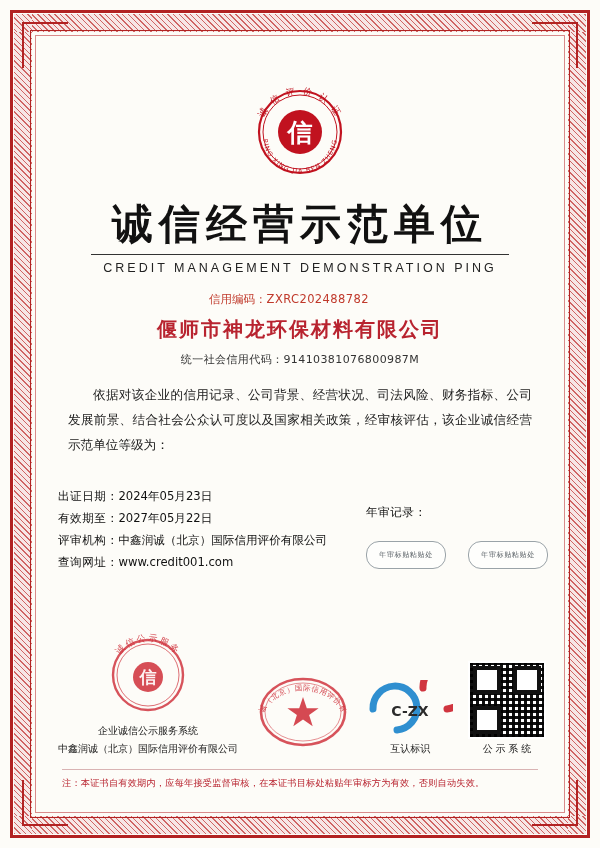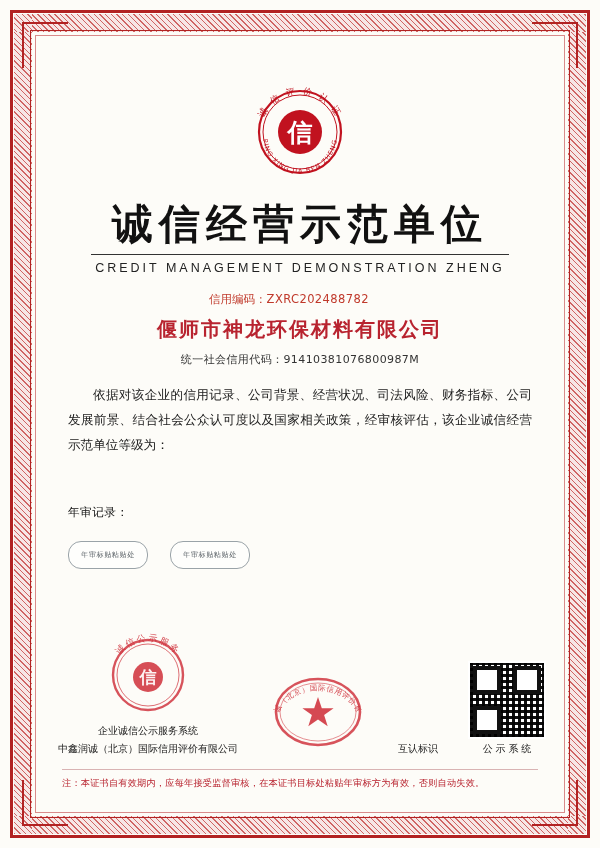--- a/index.html
+++ b/index.html
@@ -319,35 +319,49 @@
           <textPath href="#arcTop" startOffset="50%" text-anchor="middle">诚 信 评 价 认 证</textPath>
         </text>
         <text font-family="DejaVu Sans, sans-serif" font-size="6.4" fill="#c1121f" letter-spacing="1.1">
           <textPath href="#arcBottom" startOffset="50%" text-anchor="middle">PING XING JIA BEN ZHENG</textPath>
         </text>
       </svg>
     </div>
 
     <div class="main-title">诚信经营示范单位</div>
     <div class="title-rule"></div>
-    <div class="sub-title">CREDIT MANAGEMENT DEMONSTRATION ZHENG</div>
+    <div class="sub-title">CREDIT MANAGEMENT DEMONSTRATION PING</div>
 
     <div class="code-line">
       <span>信用编码：</span><span class="code-val">ZXRC202488782</span>
     </div>
 
     <div class="company-name">偃师市神龙环保材料有限公司</div>
     <div class="usci">
       <span>统一社会信用代码：</span><span class="usci-val">91410381076800987M</span>
     </div>
 
     <div class="body-text">依据对该企业的信用记录、公司背景、经营状况、司法风险、财务指标、公司发展前景、结合社会公众认可度以及国家相关政策，经审核评估，该企业诚信经营示范单位等级为：</div>
 
 
     <div class="details">
+      <div class="details-left">
+        <div class="detail-row">
+          <span class="label">出证日期：</span><span class="value">2024年05月23日</span>
+        </div>
+        <div class="detail-row">
+          <span class="label">有效期至：</span><span class="value">2027年05月22日</span>
+        </div>
+        <div class="detail-row">
+          <span class="label">评审机构：</span><span class="value">中鑫润诚（北京）国际信用评价有限公司</span>
+        </div>
+        <div class="detail-row">
+          <span class="label">查询网址：</span><span class="value">www.credit001.com</span>
+        </div>
+      </div>
       <div class="details-right">
         <div class="annual-title">年审记录：</div>
         <div class="stamp-slots">
           <div class="stamp-slot">年审标贴粘贴处</div>
           <div class="stamp-slot">年审标贴粘贴处</div>
         </div>
       </div>
     </div>
 
     <div class="bottom-row">
@@ -382,20 +396,27 @@
             <ellipse cx="50" cy="48" rx="38" ry="29" fill="none" stroke="#d0353f" stroke-width="0.8" opacity="0.7"></ellipse>
             <polygon points="50,33 53.8,44.2 65.6,44.2 56.1,51.1 59.7,62.3 50,55.4 40.3,62.3 43.9,51.1 34.4,44.2 46.2,44.2" fill="#d0353f" opacity="0.9"></polygon>
             <text font-family="DejaVu Sans, sans-serif" font-size="7.4" fill="#d0353f" letter-spacing="0.6" opacity="0.9">
               <textPath href="#ovalArc" startOffset="50%" text-anchor="middle">中鑫润诚（北京）国际信用评价有限公司</textPath>
             </text>
           </svg>
         </div>
       </div>
 
       <div class="seal-col">
+        <div class="mutual-logo">
+          <svg width="86" height="58" viewBox="0 0 86 58">
+            <path d="M6,29 A22,22 0 1 1 30,50" fill="none" stroke="#2f8fd0" stroke-width="7" stroke-linecap="round"></path>
+            <path d="M80,29 A22,22 0 1 0 56,8" fill="none" stroke="#d0353f" stroke-width="7" stroke-linecap="round"></path>
+            <text x="43" y="36" text-anchor="middle" font-family="DejaVu Sans, sans-serif" font-size="14" font-weight="bold" fill="#2b2b2b">C-ZX</text>
+          </svg>
+        </div>
         <div class="seal-caption">互认标识</div>
       </div>
 
       <div class="seal-col">
         <div class="qr">
           <div class="qr-finder-bl"></div>
         </div>
         <div class="seal-caption">公 示 系 统</div>
       </div>
 

